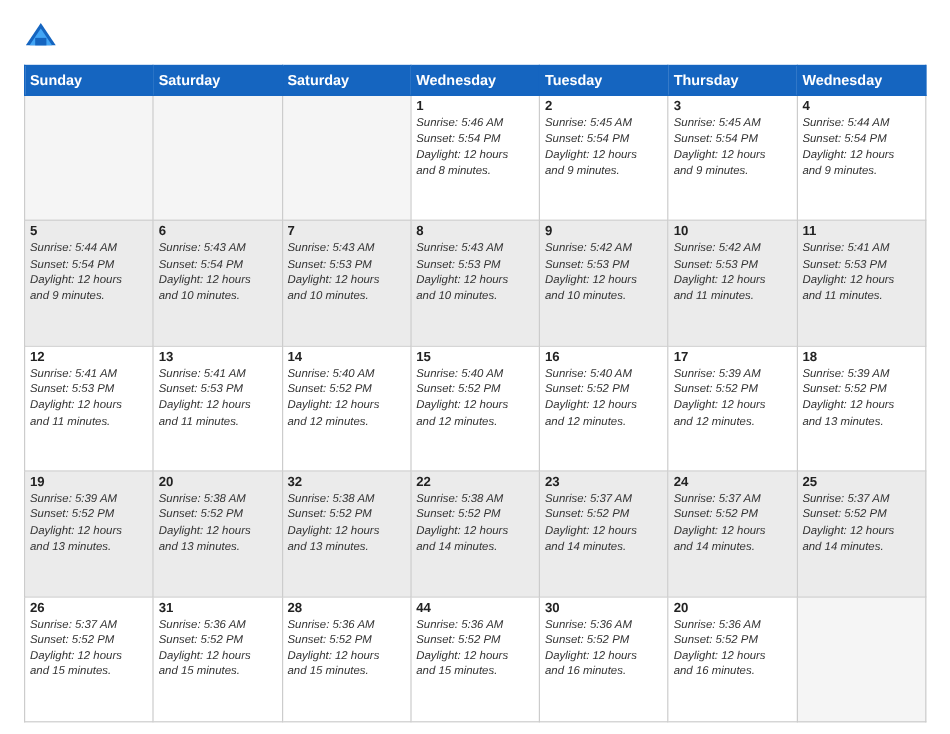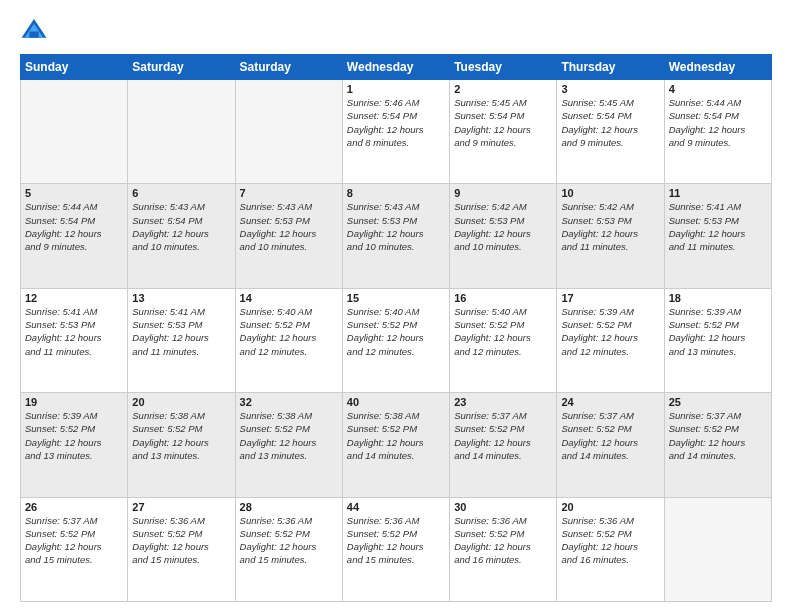--- a/index.html
+++ b/index.html
@@ -219,21 +219,21 @@
           </td>
           <td>
             <span class="day-number">20</span>
             <div class="day-info">Sunrise: 5:38 AM<br>Sunset: 5:52 PM<br>Daylight: 12 hours<br>and 13 minutes.</div>
           </td>
           <td>
             <span class="day-number">32</span>
             <div class="day-info">Sunrise: 5:38 AM<br>Sunset: 5:52 PM<br>Daylight: 12 hours<br>and 13 minutes.</div>
           </td>
           <td>
-            <span class="day-number">40</span>
+            <span class="day-number">22</span>
             <div class="day-info">Sunrise: 5:38 AM<br>Sunset: 5:52 PM<br>Daylight: 12 hours<br>and 14 minutes.</div>
           </td>
           <td>
             <span class="day-number">23</span>
             <div class="day-info">Sunrise: 5:37 AM<br>Sunset: 5:52 PM<br>Daylight: 12 hours<br>and 14 minutes.</div>
           </td>
           <td>
             <span class="day-number">24</span>
             <div class="day-info">Sunrise: 5:37 AM<br>Sunset: 5:52 PM<br>Daylight: 12 hours<br>and 14 minutes.</div>
           </td>
@@ -241,21 +241,21 @@
             <span class="day-number">25</span>
             <div class="day-info">Sunrise: 5:37 AM<br>Sunset: 5:52 PM<br>Daylight: 12 hours<br>and 14 minutes.</div>
           </td>
         </tr>
         <tr>
           <td>
             <span class="day-number">26</span>
             <div class="day-info">Sunrise: 5:37 AM<br>Sunset: 5:52 PM<br>Daylight: 12 hours<br>and 15 minutes.</div>
           </td>
           <td>
-            <span class="day-number">27</span>
+            <span class="day-number">31</span>
             <div class="day-info">Sunrise: 5:36 AM<br>Sunset: 5:52 PM<br>Daylight: 12 hours<br>and 15 minutes.</div>
           </td>
           <td>
             <span class="day-number">28</span>
             <div class="day-info">Sunrise: 5:36 AM<br>Sunset: 5:52 PM<br>Daylight: 12 hours<br>and 15 minutes.</div>
           </td>
           <td>
             <span class="day-number">44</span>
             <div class="day-info">Sunrise: 5:36 AM<br>Sunset: 5:52 PM<br>Daylight: 12 hours<br>and 15 minutes.</div>
           </td>

